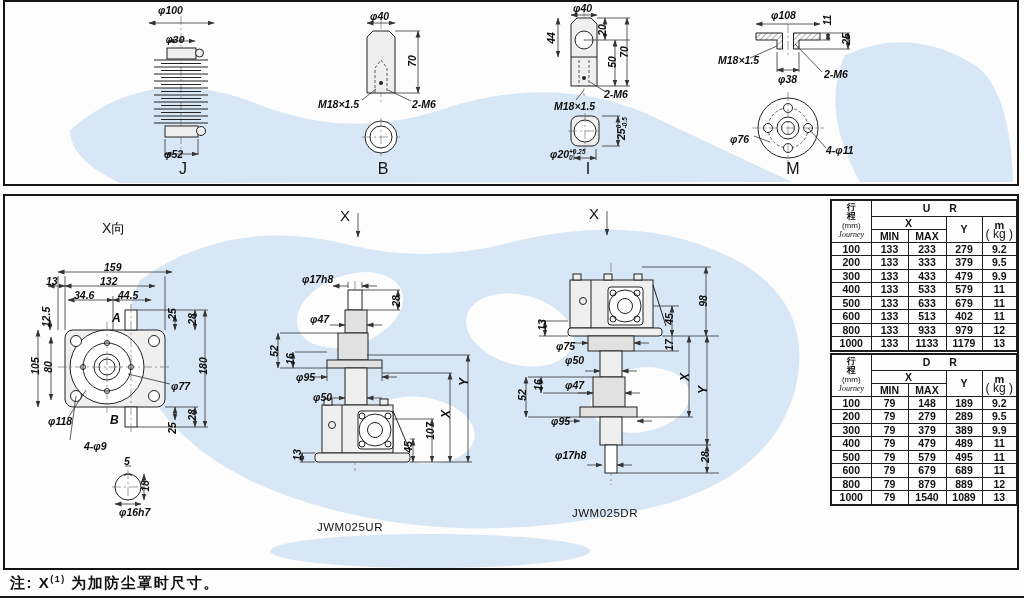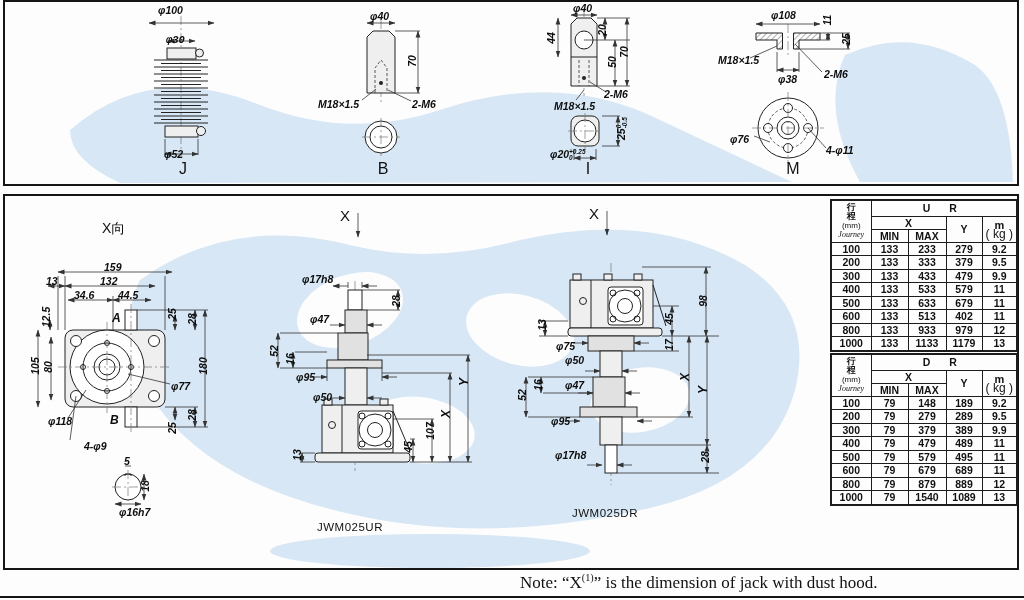--- a/index.html
+++ b/index.html
@@ -670,17 +670,17 @@
         <tr>
           <td>1000</td>
           <td>79</td>
           <td>1540</td>
           <td>1089</td>
           <td>13</td>
         </tr>
       </tbody>
   </table>
 
-  <div class="note note-en" style="left:520px;top:572px;">
-    <span>Note: “X</span><span class="sup">(1)</span><span>” is the dimension of jack with dust hood.</span>
+  <div class="note note-cn" style="left:10px;top:574px;">
+    <span>注: X</span><span class="sup">(1)</span><span> 为加防尘罩时尺寸。</span>
   </div>
 
 </div>
 
 </body></html>

